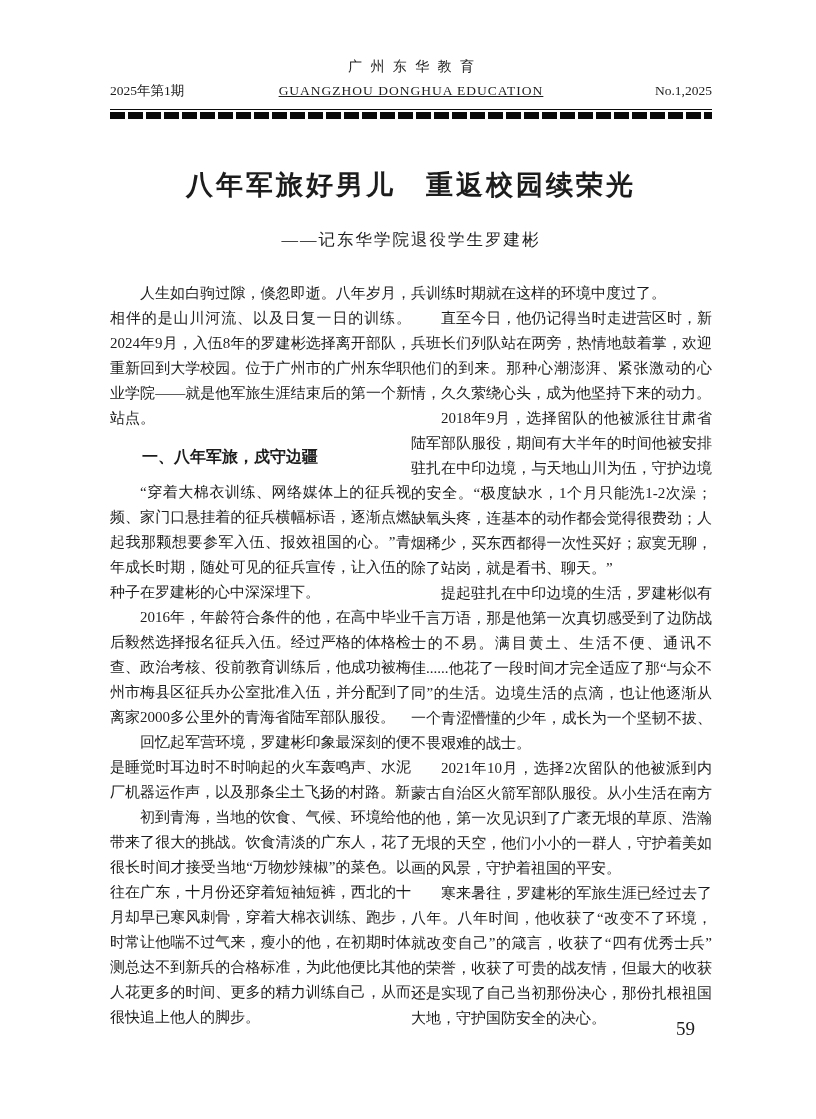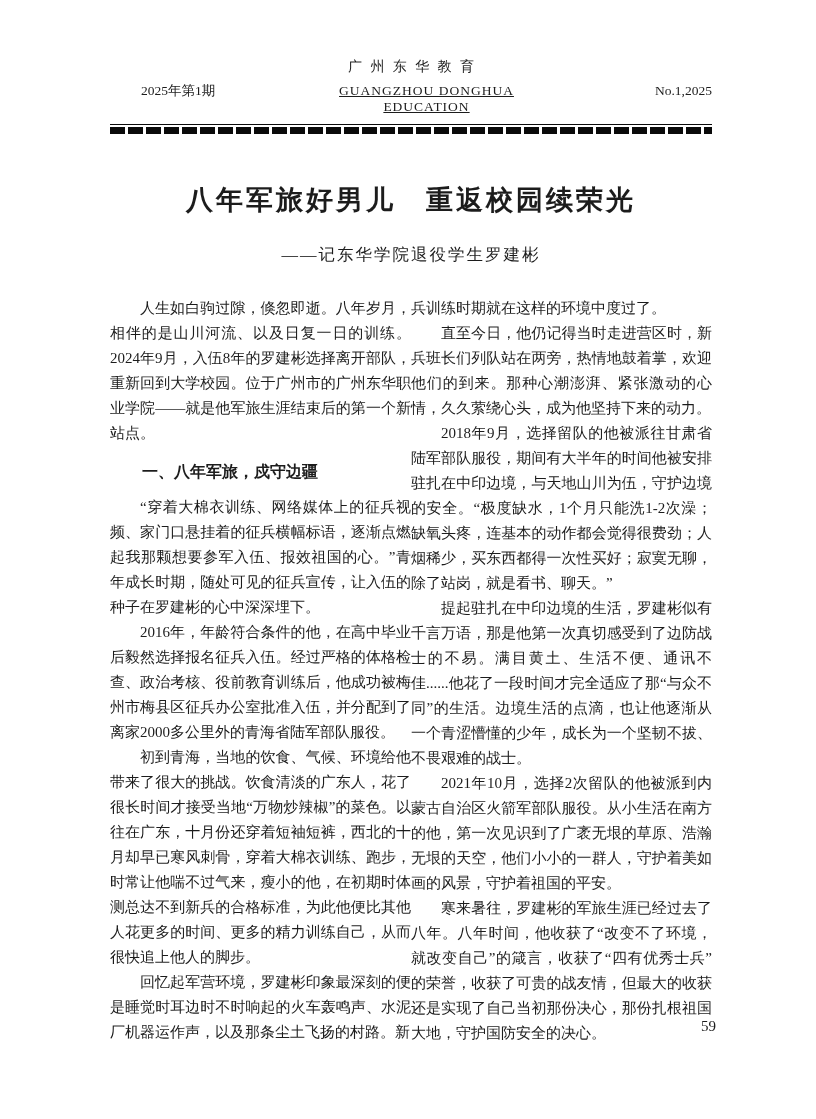--- a/index.html
+++ b/index.html
@@ -23,21 +23,20 @@
     text-indent: 0.6em; 
     margin-bottom: 6px;
     white-space: nowrap;
   }
   .header-row {
     display: flex;
     align-items: baseline;
     justify-content: space-between;
     font-size: 13.5px;
     margin-bottom: 9px;
-    margin-left: 31px;
   }
   .issue-cn { width: 160px; text-align: left; }
   .journal-en { flex: 1; text-align: center; letter-spacing: 1px; font-size: 13.5px; text-decoration: underline; }
   .issue-en { width: 160px; text-align: right; }
   .header-rule { margin-top: 2px; }
   .header-rule .thin { height: 0; border-top: 1.5px solid #0a0a0a; margin-bottom: 2px; }
   .header-rule .thick {
     height: 7px;
     background: repeating-linear-gradient(90deg, #0a0a0a 0 15px, #ffffff 15px 18px);
   }
@@ -76,23 +75,23 @@
   .section-heading {
     font-family: "Liberation Sans", "DejaVu Sans", sans-serif;
     font-weight: 700;
     font-size: 16px;
     margin: 13px 0 11px 0;
     text-indent: 2em;
   }
   
   .page-number {
     position: absolute;
-    right: 100px;
+    right: 121px;
     top: 1018px;
-    font-size: 15px;
+    font-size: 19px;
   }
 </style>
 </head>
 <body>
 
 <div class="page">
 
   <div>
     <div class="journal-cn">广州东华教育</div>
     <div class="header-row">
@@ -109,22 +108,22 @@
   <h1 class="article-title">八年军旅好男儿　重返校园续荣光</h1>
   <div class="article-subtitle">——记东华学院退役学生罗建彬</div>
 
   <div class="columns">
 
     <div class="col">
       <p>人生如白驹过隙，倏忽即逝。八年岁月，相伴的是山川河流、以及日复一日的训练。2024年9月，入伍8年的罗建彬选择离开部队，重新回到大学校园。位于广州市的广州东华职业学院——就是他军旅生涯结束后的第一个新站点。</p>
       <div class="section-heading">一、八年军旅，戍守边疆</div>
       <p>“穿着大棉衣训练、网络媒体上的征兵视频、家门口悬挂着的征兵横幅标语，逐渐点燃起我那颗想要参军入伍、报效祖国的心。”青年成长时期，随处可见的征兵宣传，让入伍的种子在罗建彬的心中深深埋下。</p>
       <p>2016年，年龄符合条件的他，在高中毕业后毅然选择报名征兵入伍。经过严格的体格检查、政治考核、役前教育训练后，他成功被梅州市梅县区征兵办公室批准入伍，并分配到了离家2000多公里外的青海省陆军部队服役。</p>
+      <p>回忆起军营环境，罗建彬印象最深刻的便是睡觉时耳边时不时响起的火车轰鸣声、水泥厂机器运作声，以及那条尘土飞扬的村路。新</p>
       <p>初到青海，当地的饮食、气候、环境给他带来了很大的挑战。饮食清淡的广东人，花了很长时间才接受当地“万物炒辣椒”的菜色。以往在广东，十月份还穿着短袖短裤，西北的十月却早已寒风刺骨，穿着大棉衣训练、跑步，时常让他喘不过气来，瘦小的他，在初期时体测总达不到新兵的合格标准，为此他便比其他人花更多的时间、更多的精力训练自己，从而很快追上他人的脚步。</p>
-      <p>回忆起军营环境，罗建彬印象最深刻的便是睡觉时耳边时不时响起的火车轰鸣声、水泥厂机器运作声，以及那条尘土飞扬的村路。新</p>
     </div>
 
     <div class="col">
       <p class="no-indent">兵训练时期就在这样的环境中度过了。</p>
       <p>直至今日，他仍记得当时走进营区时，新兵班长们列队站在两旁，热情地鼓着掌，欢迎他们的到来。那种心潮澎湃、紧张激动的心情，久久萦绕心头，成为他坚持下来的动力。</p>
       <p>2018年9月，选择留队的他被派往甘肃省陆军部队服役，期间有大半年的时间他被安排驻扎在中印边境，与天地山川为伍，守护边境的安全。“极度缺水，1个月只能洗1-2次澡；缺氧头疼，连基本的动作都会觉得很费劲；人烟稀少，买东西都得一次性买好；寂寞无聊，除了站岗，就是看书、聊天。”</p>
       <p>提起驻扎在中印边境的生活，罗建彬似有千言万语，那是他第一次真切感受到了边防战士的不易。满目黄土、生活不便、通讯不佳......他花了一段时间才完全适应了那“与众不同”的生活。边境生活的点滴，也让他逐渐从一个青涩懵懂的少年，成长为一个坚韧不拔、不畏艰难的战士。</p>
       <p>2021年10月，选择2次留队的他被派到内蒙古自治区火箭军部队服役。从小生活在南方的他，第一次见识到了广袤无垠的草原、浩瀚无垠的天空，他们小小的一群人，守护着美如画的风景，守护着祖国的平安。</p>
       <p>寒来暑往，罗建彬的军旅生涯已经过去了八年。八年时间，他收获了“改变不了环境，就改变自己”的箴言，收获了“四有优秀士兵”的荣誉，收获了可贵的战友情，但最大的收获还是实现了自己当初那份决心，那份扎根祖国大地，守护国防安全的决心。</p>
     </div>

